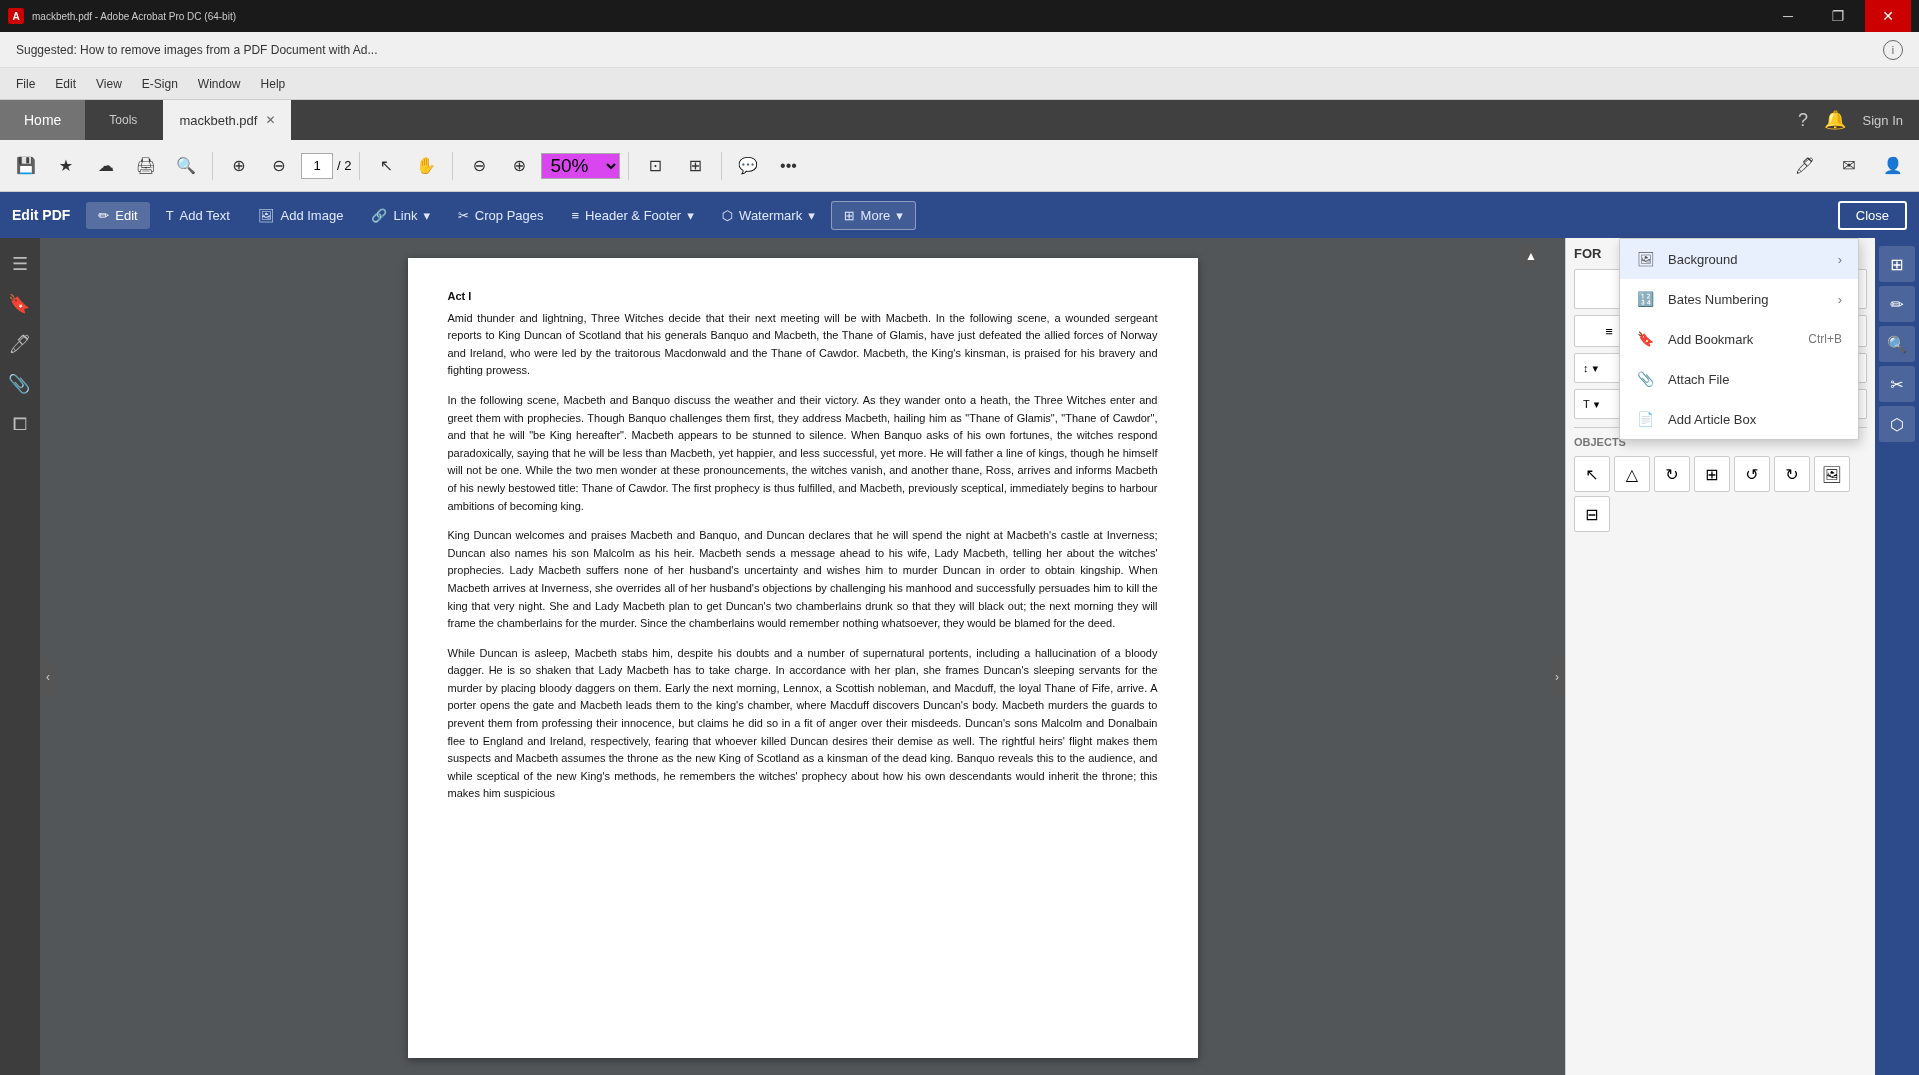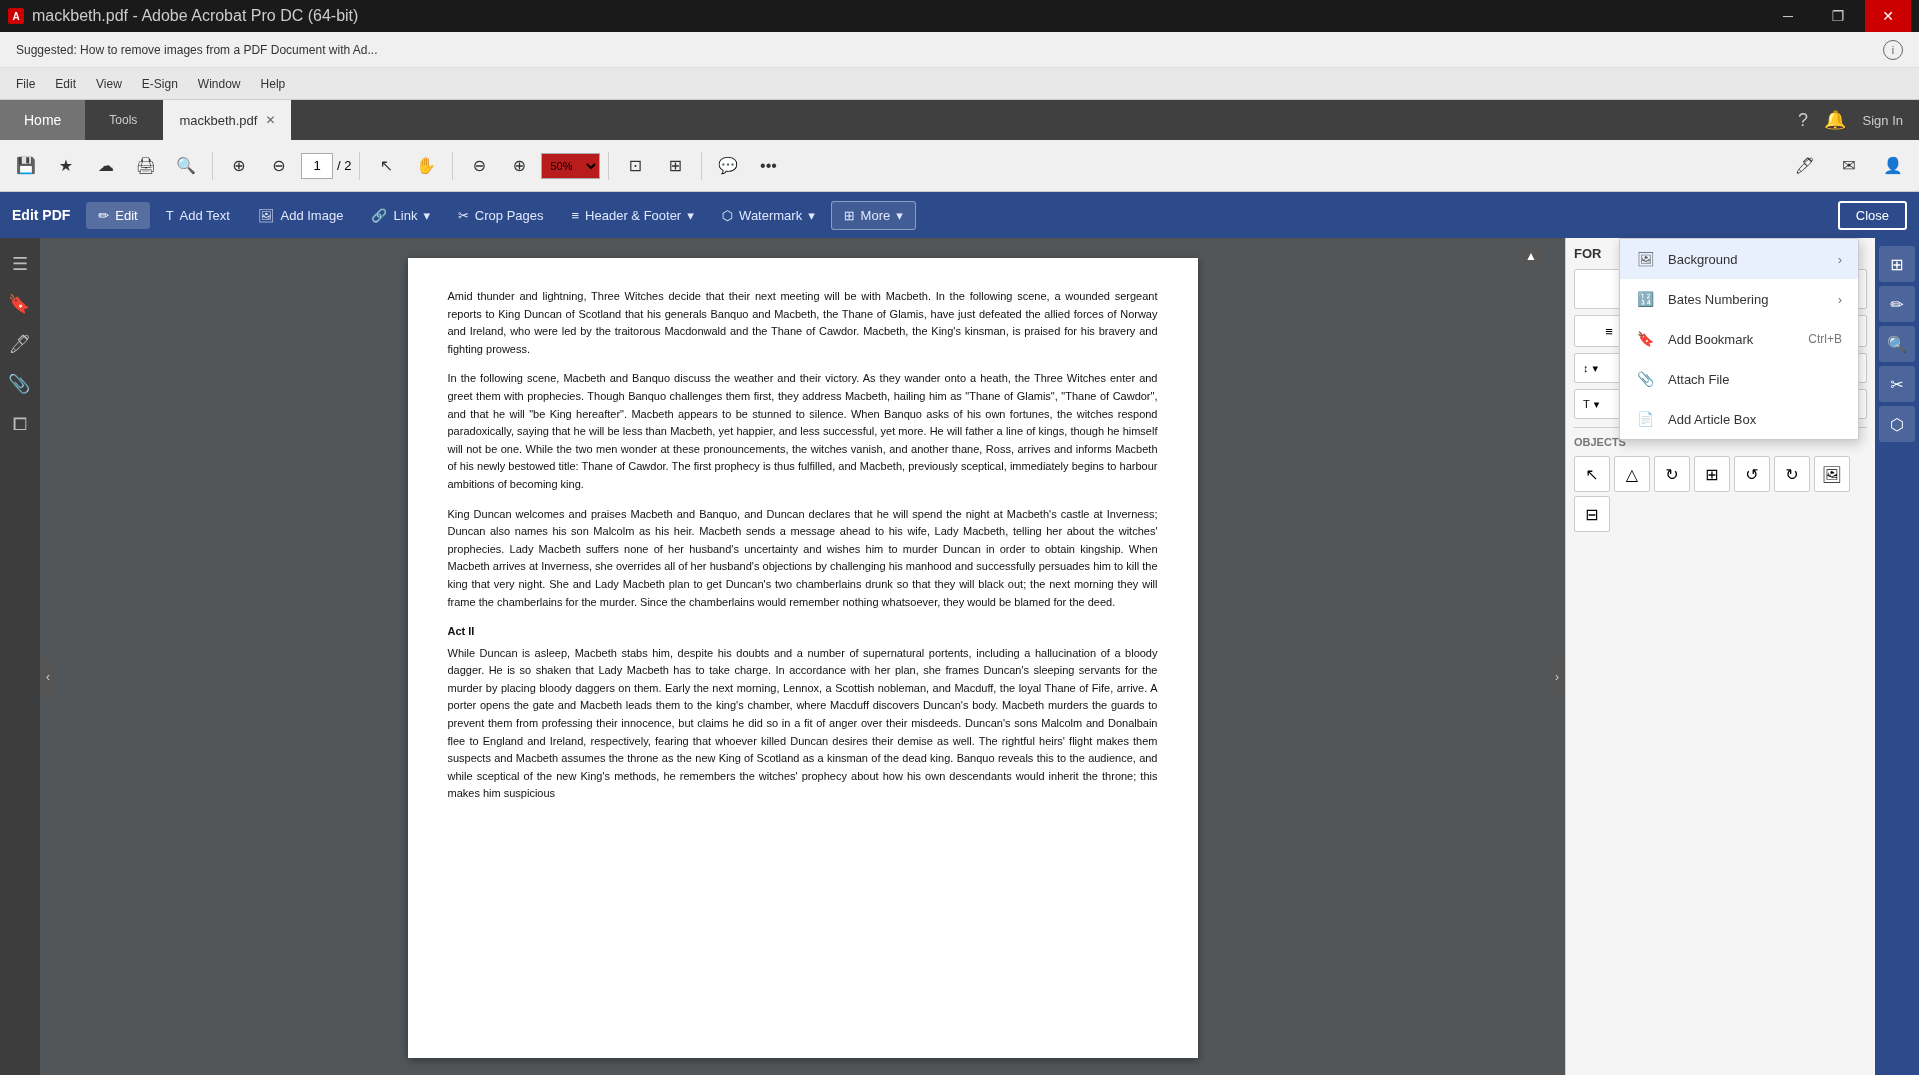--- a/index.html
+++ b/index.html
@@ -10,21 +10,21 @@
       background: #1a1a1a;
       height: 32px;
       display: flex;
       align-items: center;
       justify-content: space-between;
       padding: 0 8px;
       color: #ccc;
     }
     .title-bar-left { display: flex; align-items: center; gap: 8px; }
     .title-bar-icon { width: 16px; height: 16px; background: #cc0000; border-radius: 2px; display: flex; align-items: center; justify-content: center; }
-    .title-bar-text { font-size: 16px; color: #ccc; }
+    .title-bar-text { font-size: 10px; color: #ccc; }
     .title-bar-controls { display: flex; gap: 4px; }
     .title-bar-btn { width: 46px; height: 32px; border: none; background: transparent; color: #ccc; cursor: pointer; font-size: 14px; display: flex; align-items: center; justify-content: center; }
 
     
     .suggestion-bar {
       background: #f0f0f0;
       height: 36px;
       display: flex;
       align-items: center;
       justify-content: space-between;
@@ -111,21 +111,21 @@
     .toolbar-btn {
       width: 36px; height: 36px;
       border: none; background: transparent;
       cursor: pointer; border-radius: 3px;
       display: flex; align-items: center; justify-content: center;
       color: #333; font-size: 16px;
     }
     .toolbar-sep { width: 1px; height: 28px; background: #ccc; margin: 0 4px; }
     .page-nav { display: flex; align-items: center; gap: 4px; font-size: 13px; }
     .page-input { width: 32px; height: 26px; border: 1px solid #aaa; text-align: center; font-size: 13px; }
-    .zoom-select { height: 26px; border: 1px solid #aaa; padding: 0 4px; font-size: 11px; background: #b91c1c; }
+    .zoom-select { height: 26px; border: 1px solid #aaa; padding: 0 4px; font-size: 19px; background: #d946ef; }
 
     
     .edit-toolbar {
       background: #2d4a8a;
       height: 46px;
       display: flex;
       align-items: center;
       padding: 0 12px;
       gap: 4px;
       position: relative;
@@ -468,24 +468,24 @@
     <div class="sidebar-icon">⧠</div>
   </div>
 
   <div class="expand-left">‹</div>
 
   <div class="pdf-area">
     <div class="scroll-arrow top">▲</div>
 
     <div class="pdf-page">
       <div class="pdf-page-content">
+        <div class="pdf-act-title">Act I</div>
         <div class="pdf-paragraph">Amid thunder and lightning, Three Witches decide that their next meeting will be with Macbeth. In the following scene, a wounded sergeant reports to King Duncan of Scotland that his generals Banquo and Macbeth, the Thane of Glamis, have just defeated the allied forces of Norway and Ireland, who were led by the traitorous Macdonwald and the Thane of Cawdor. Macbeth, the King's kinsman, is praised for his bravery and fighting prowess.</div>
         <div class="pdf-paragraph">In the following scene, Macbeth and Banquo discuss the weather and their victory. As they wander onto a heath, the Three Witches enter and greet them with prophecies. Though Banquo challenges them first, they address Macbeth, hailing him as "Thane of Glamis", "Thane of Cawdor", and that he will "be King hereafter". Macbeth appears to be stunned to silence. When Banquo asks of his own fortunes, the witches respond paradoxically, saying that he will be less than Macbeth, yet happier, and less successful, yet more. He will father a line of kings, though he himself will not be one. While the two men wonder at these pronouncements, the witches vanish, and another thane, Ross, arrives and informs Macbeth of his newly bestowed title: Thane of Cawdor. The first prophecy is thus fulfilled, and Macbeth, previously sceptical, immediately begins to harbour ambitions of becoming king.</div>
         <div class="pdf-paragraph">King Duncan welcomes and praises Macbeth and Banquo, and Duncan declares that he will spend the night at Macbeth's castle at Inverness; Duncan also names his son Malcolm as his heir. Macbeth sends a message ahead to his wife, Lady Macbeth, telling her about the witches' prophecies. Lady Macbeth suffers none of her husband's uncertainty and wishes him to murder Duncan in order to obtain kingship. When Macbeth arrives at Inverness, she overrides all of her husband's objections by challenging his manhood and successfully persuades him to kill the king that very night. She and Lady Macbeth plan to get Duncan's two chamberlains drunk so that they will black out; the next morning they will frame the chamberlains for the murder. Since the chamberlains would remember nothing whatsoever, they would be blamed for the deed.</div>
-        <div class="pdf-act-title">Act II</div>
         <div class="pdf-paragraph">While Duncan is asleep, Macbeth stabs him, despite his doubts and a number of supernatural portents, including a hallucination of a bloody dagger. He is so shaken that Lady Macbeth has to take charge. In accordance with her plan, she frames Duncan's sleeping servants for the murder by placing bloody daggers on them. Early the next morning, Lennox, a Scottish nobleman, and Macduff, the loyal Thane of Fife, arrive. A porter opens the gate and Macbeth leads them to the king's chamber, where Macduff discovers Duncan's body. Macbeth murders the guards to prevent them from professing their innocence, but claims he did so in a fit of anger over their misdeeds. Duncan's sons Malcolm and Donalbain flee to England and Ireland, respectively, fearing that whoever killed Duncan desires their demise as well. The rightful heirs' flight makes them suspects and Macbeth assumes the throne as the new King of Scotland as a kinsman of the dead king. Banquo reveals this to the audience, and while sceptical of the new King's methods, he remembers the witches' prophecy about how his own descendants would inherit the throne; this makes him suspicious</div>
       </div>
     </div>
 
   </div>
 
   <div class="expand-right">›</div>
 
   <div class="right-panel">
 

